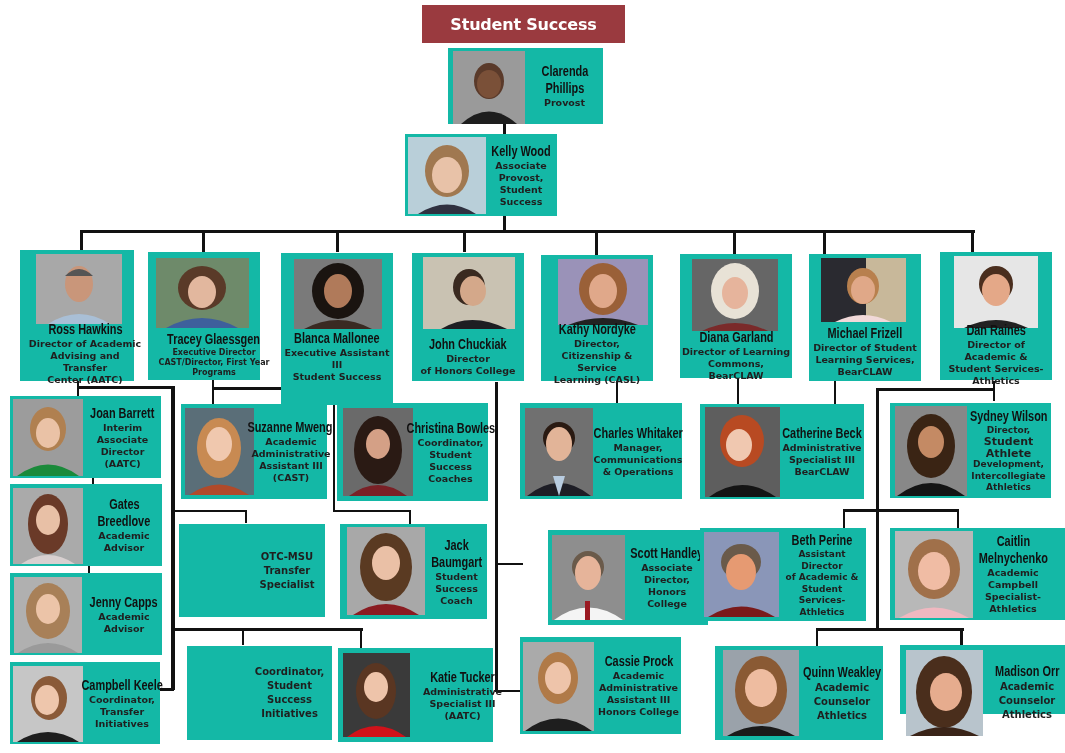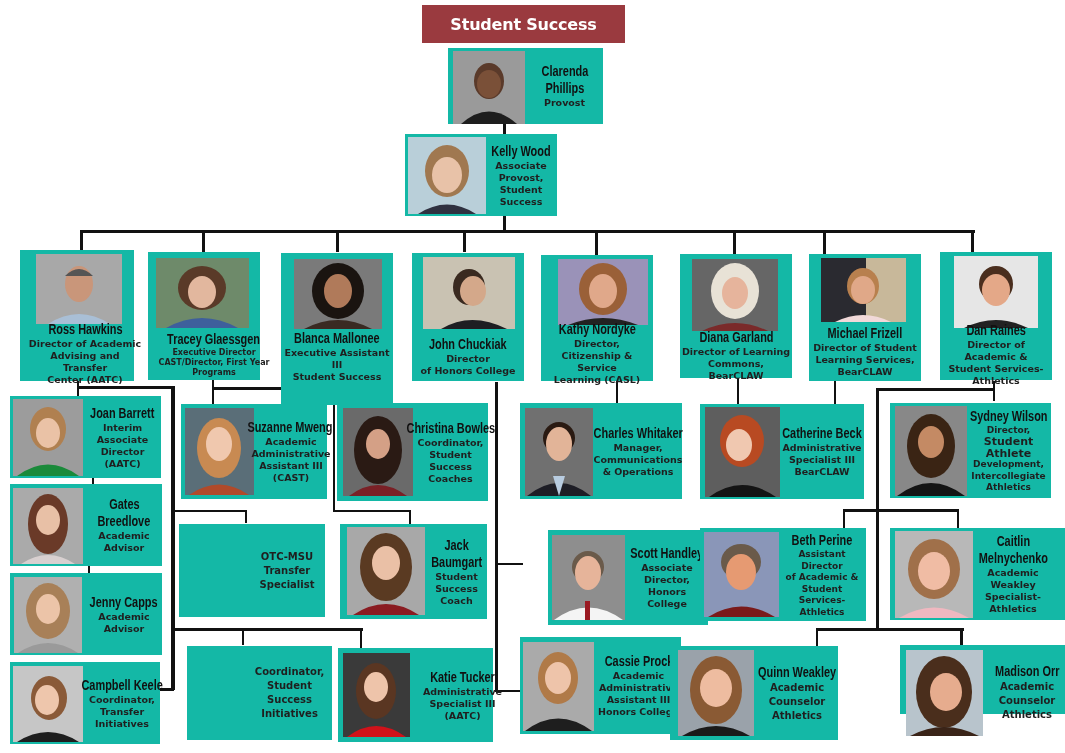--- a/index.html
+++ b/index.html
@@ -525,27 +525,27 @@
         <rect width="78" height="87" fill="#b8b8b8"></rect>
         <ellipse cx="39" cy="38" rx="26" ry="30" fill="#a0704a"></ellipse>
         <ellipse cx="39" cy="40" rx="16" ry="19" fill="#f0bca4"></ellipse>
         <path d="M4 87 Q39 66 74 87Z" fill="#f0b8c0"></path>
       </svg>
   </div>
   <div class="txt" style="left:80px;top:2px;width:86px;height:88px">
     <div class="name">Caitlin</div>
     <div class="name">Melnychenko</div>
     <div class="role">Academic</div>
-    <div class="role">Weakley</div>
+    <div class="role">Campbell</div>
     <div class="role">Specialist-</div>
     <div class="role">Athletics</div>
   </div>
 </div>
 
-<div class="card" style="left:670px;top:646px;width:168px;height:94px">
+<div class="card" style="left:715px;top:646px;width:168px;height:94px">
   <div class="photo" style="left:8px;top:4px;width:76px;height:86px">
     <svg viewBox="0 0 76 86">
         <rect width="76" height="86" fill="#9aa2aa"></rect>
         <ellipse cx="38" cy="40" rx="26" ry="34" fill="#8a5a34"></ellipse>
         <ellipse cx="38" cy="38" rx="16" ry="19" fill="#eebca0"></ellipse>
         <path d="M4 86 Q38 66 72 86Z" fill="#1a1a1a"></path>
       </svg>
   </div>
   <div class="txt" style="left:86px;top:2px;width:82px;height:90px">
     <div class="name">Quinn Weakley</div>

